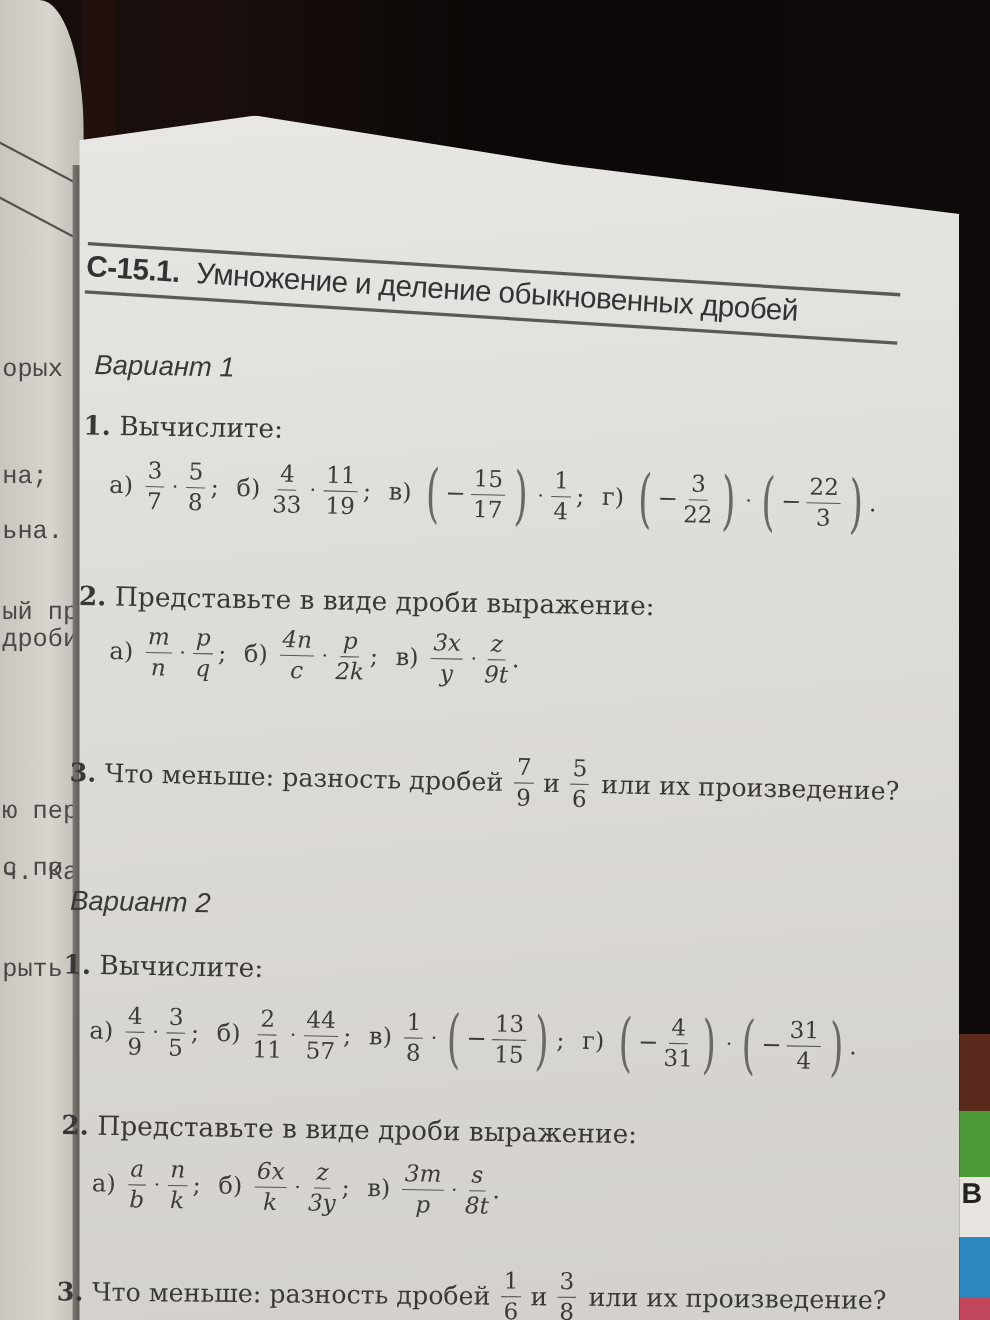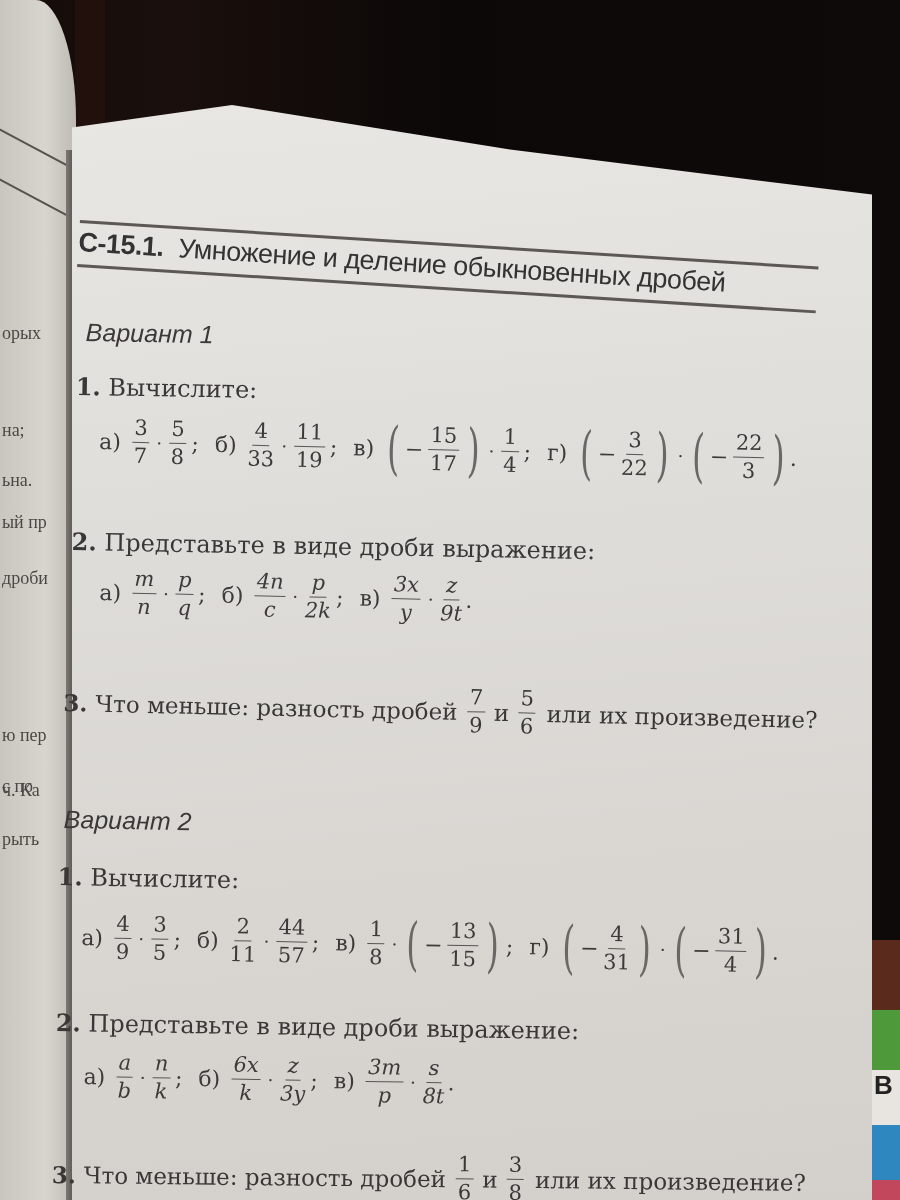--- a/index.html
+++ b/index.html
@@ -16,22 +16,22 @@
   }
   .bg-stripe { position:absolute; top:0; width:30px; height:130px; background:#2a120d; opacity:.6; }
   
   .left-page {
     position: absolute; left: 0; top: 0; width: 76px; height: 1200px;
     background: linear-gradient(90deg, #c9c6c0 0%, #d8d5cf 60%, #bdb9b3 100%);
     border-top-right-radius: 40px 120px;
     overflow: hidden;
   }
   .left-page .frag {
-    position: absolute; left: 2px; font-size: 18px; color: #4a4846;
-    white-space: nowrap; font-family: Liberation Serif, serif;
+    position: absolute; left: 2px; font-size: 23px; color: #4a4846;
+    white-space: nowrap; font-family: Liberation Mono, monospace;
   }
   .left-rule { position:absolute; left:-10px; width:100px; height:2px; background:#55524f; transform: rotate(28deg); }
   .gutter {
     position: absolute; left: 66px; top: 150px; width: 14px; height: 1050px;
     background: linear-gradient(90deg, #7c7873, #5c5955 50%, #8a8680);
   }
   
   .page {
     position: absolute; left: 72px; top: 105px; width: 800px; height: 1120px;
     background: linear-gradient(175deg, #e9e7e3 0%, #dedcd8 40%, #d3d0cb 100%);
@@ -80,26 +80,26 @@
 
 <div class="bg-dark"></div>
 <div class="bg-stripe" style="left:75px"></div>
 
 <div class="left-page">
   <div class="left-rule" style="top:150px"></div>
   <div class="left-rule" style="top:200px"></div>
   <span class="frag" style="top:323px">орых</span>
   <span class="frag" style="top:420px">на;</span>
   <span class="frag" style="top:470px">ьна.</span>
-  <span class="frag" style="top:512px">ый пр</span>
+  <span class="frag" style="top:544px">ый пр</span>
   <span class="frag" style="top:568px">дроби</span>
   <span class="frag" style="top:725px">ю пер</span>
   <span class="frag" style="top:776px">с по</span>
   <span class="frag" style="top:780px">ч. Ка</span>
-  <span class="frag" style="top:829px">рыть</span>
+  <span class="frag" style="top:868px">рыть</span>
 </div>
 <div class="gutter"></div>
 
 <div class="page"></div>
 
 <div class="right-book">
   <div class="rb1"></div>
   <div class="rb2"></div>
   <div class="rb3">В</div>
   <div class="rb4"></div>

